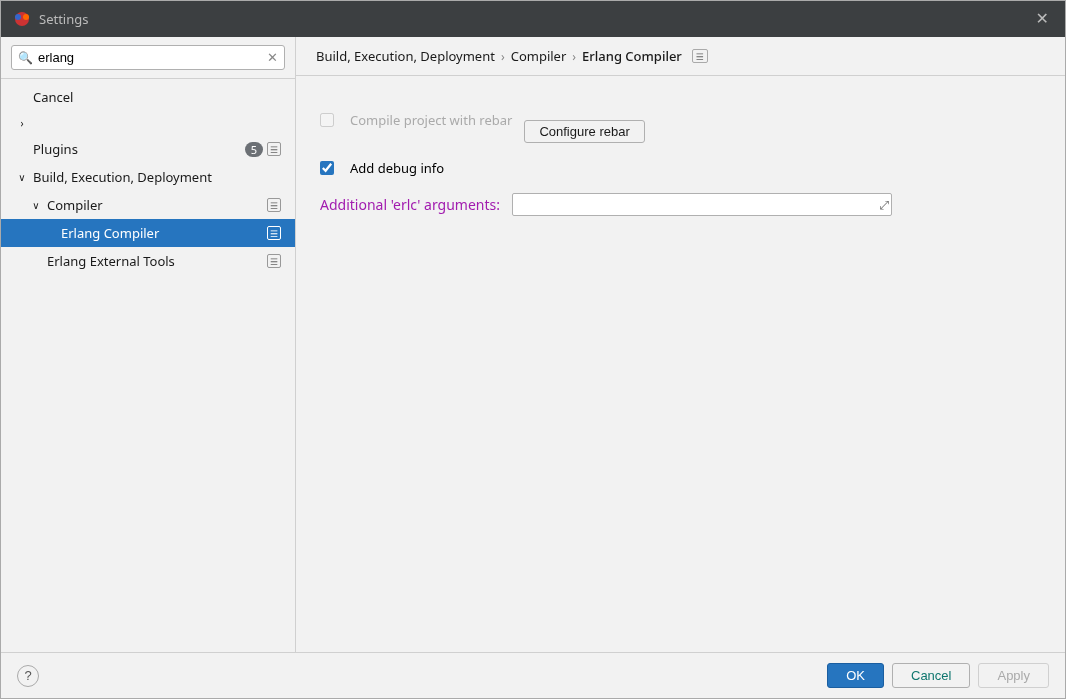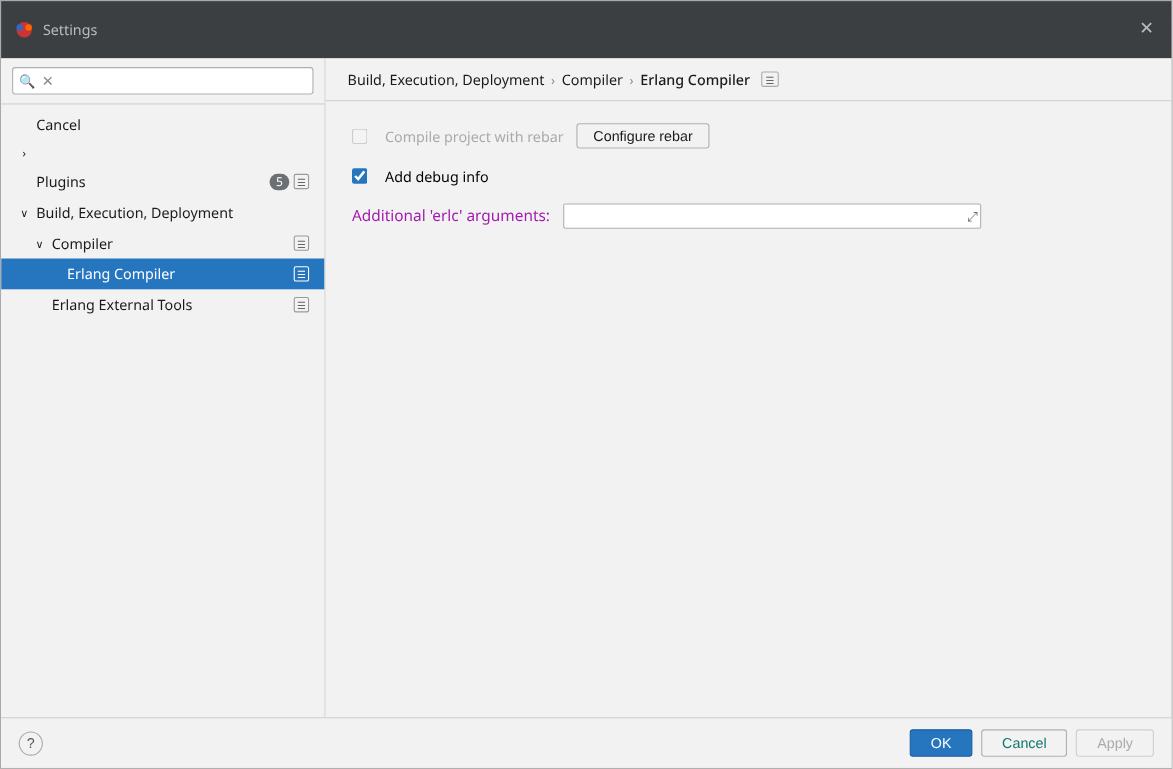--- a/index.html
+++ b/index.html
@@ -24,21 +24,21 @@
       box-shadow: 0 4px 20px rgba(0,0,0,0.3);
     }
     .title-bar {
       background: #3c3f41;
       color: #bbb;
       padding: 6px 12px;
       display: flex;
       align-items: center;
       justify-content: space-between;
       flex-shrink: 0;
-      height: 52px;
+      height: 36px;
     }
     .title-bar-left {
       display: flex;
       align-items: center;
       gap: 8px;
     }
     .title-icon {
       width: 18px;
       height: 18px;
       display: flex;
@@ -222,20 +222,21 @@
     }
     .checkbox-label.disabled input { cursor: default; }
     .configure-btn {
       background: #f2f2f2;
       border: 1px solid #b0b0b0;
       border-radius: 3px;
       padding: 3px 14px;
       font-size: 13px;
       cursor: pointer;
       color: #1a1a1a;
+      margin-top: 24px;
     }
     .field-row {
       display: flex;
       align-items: center;
       gap: 12px;
     }
     .field-label {
       color: #a21caf;
       font-size: 14px;
       white-space: nowrap;
@@ -331,20 +332,21 @@
     </div>
     <button class="close-btn">✕</button>
   </div>
 
   <div class="content">
 
     <div class="sidebar">
       <div class="search-box">
         <div class="search-input-wrapper">
           <span class="search-icon-svg">🔍</span>
+          <input type="text" class="" value="erlang" style="">
           <button class="clear-btn">✕</button>
         </div>
       </div>
       <div class="nav-tree">
 
         <div class="nav-item">
           <span class="chevron"></span>
           <span class="label">Cancel</span>
         </div>
 

